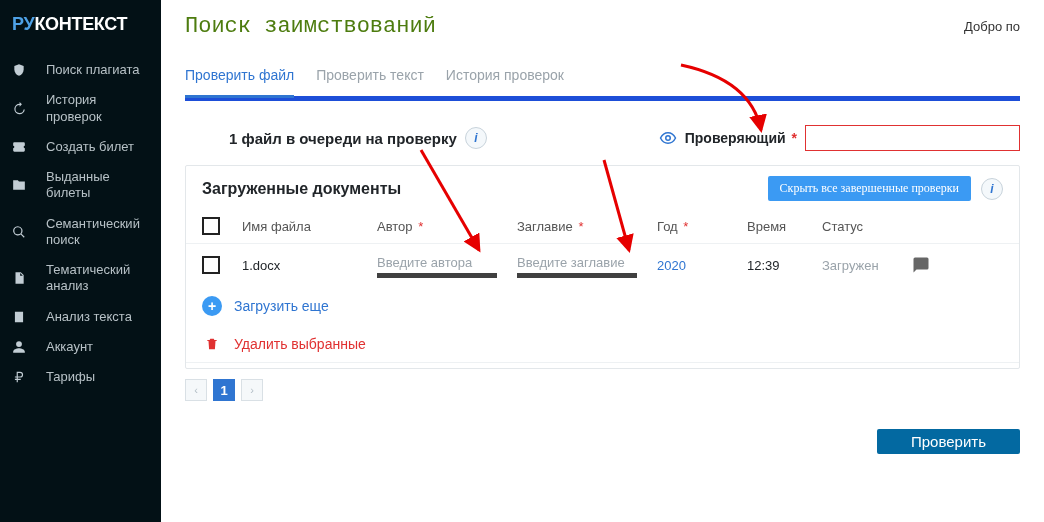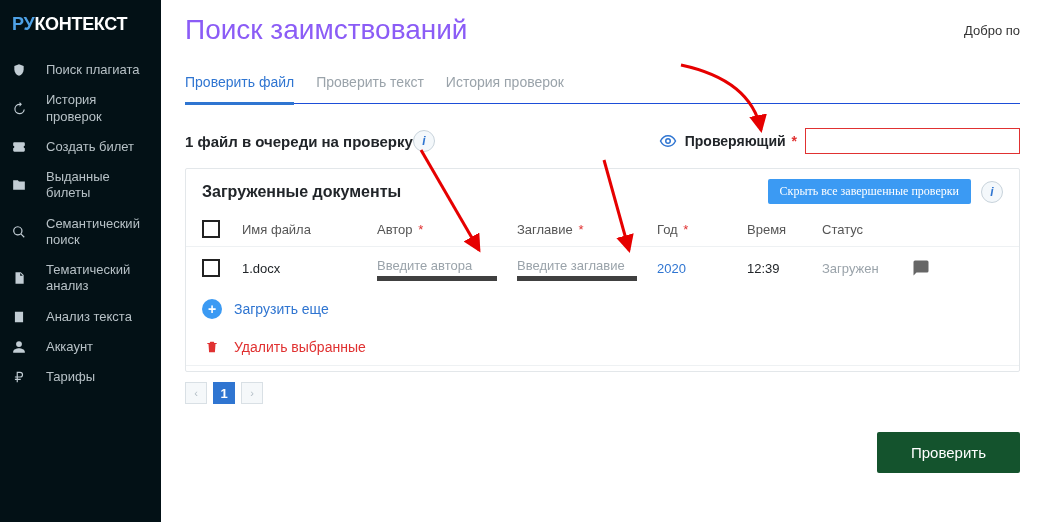--- a/index.html
+++ b/index.html
@@ -11,31 +11,31 @@
   .logo { padding: 14px 12px 14px 12px; font-weight: 700; font-size: 18px; color: #fff; letter-spacing: -0.3px; }
   .logo .ru { color: #4ea1e6; }
   .nav { list-style: none; padding-top: 6px; }
   .nav li { display: flex; align-items: center; gap: 20px; padding: 7px 12px; font-size: 13px; line-height: 1.25; color: #b7c1c6; cursor: pointer; }
   .nav li .icon { width: 14px; height: 14px; display: flex; align-items: center; justify-content: center; flex-shrink: 0; color: #c2cdd4; }
   .nav li .icon svg { width: 14px; height: 14px; }
 
   
   .main { flex: 1; position: relative; padding: 0 24px 24px 24px; overflow: hidden; }
   .main-header { display: flex; align-items: center; justify-content: space-between; padding-top: 14px; }
-  .page-title { font-size: 28px; font-weight: 400; color: #8b5cf6; }
+  .page-title { font-size: 22px; font-weight: 400; color: #4d7c0f; font-family: Liberation Mono, monospace; }
   .welcome { font-size: 13px; color: #333; }
 
   
-  .tabs { display: flex; gap: 22px; border-bottom: 1px solid #1d4ed8; margin-top: 28px; }
+  .tabs { display: flex; gap: 22px; border-bottom: 5px solid #1d4ed8; margin-top: 28px; }
   .tab { padding: 0 0 12px 0; font-size: 14px; color: #9aa3aa; cursor: pointer; border-bottom: 3px solid transparent; margin-bottom: -2px; }
   .tab.active { color: #2f75d1; border-bottom-color: #2f75d1; }
 
   
   .status-row { display: flex; align-items: center; justify-content: space-between; margin-top: 24px; }
-  .queue-info { display: flex; align-items: center; font-size: 15px; font-weight: 600; color: #212529; }
+  .queue-info { display: flex; align-items: center; gap: 8px; font-size: 15px; font-weight: 600; color: #212529; margin-left: 44px; }
   .info-badge { width: 22px; height: 22px; border-radius: 50%; border: 1px solid #c8d3db; background: #f4f8fb; display: flex; align-items: center; justify-content: center; font-style: italic; font-weight: 700; color: #2f75d1; font-size: 12px; }
   .reviewer-group { display: flex; align-items: center; gap: 8px; }
   .eye-icon { color: #2f75d1; display: flex; }
   .eye-icon svg { width: 18px; height: 18px; }
   .reviewer-label { font-size: 14px; font-weight: 600; color: #212529; }
   .req-star { color: #e03131; margin-left: 2px; }
   .reviewer-input { width: 215px; height: 26px; border: 1px solid #e03131; background: #fff; padding: 0 6px; font-size: 13px; }
 
   
   .card { border: 1px solid #e3e7ea; border-radius: 2px; margin-top: 14px; background: #fff; }
@@ -63,21 +63,21 @@
   .trash-icon svg { width: 14px; height: 16px; }
   .card-foot { border-top: 1px solid #eef1f3; height: 6px; }
 
   
   .pagination { display: flex; align-items: center; gap: 6px; margin-top: 10px; }
   .page-arrow { width: 22px; height: 22px; border: 1px solid #d9e0e5; background: #f5f8fa; color: #b3bec6; display: flex; align-items: center; justify-content: center; font-size: 11px; cursor: pointer; }
   .page-num { width: 22px; height: 22px; background: #2f75d1; color: #fff; display: flex; align-items: center; justify-content: center; font-size: 13px; font-weight: 600; cursor: pointer; }
 
   
   .submit-row { display: flex; justify-content: flex-end; margin-top: 28px; }
-  .submit-btn { background: #14532d; color: #fff; border: none; font-size: 15px; padding: 12px 34px; border-radius: 2px; cursor: pointer; }
+  .submit-btn { background: #0369a1; color: #fff; border: none; font-size: 15px; padding: 4px 34px; border-radius: 2px; cursor: pointer; }
 
   
   .annotation-layer { position: absolute; inset: 0; pointer-events: none; }
 </style>
 </head>
 <body>
 
 <div class="app">
 
   <aside class="sidebar">

